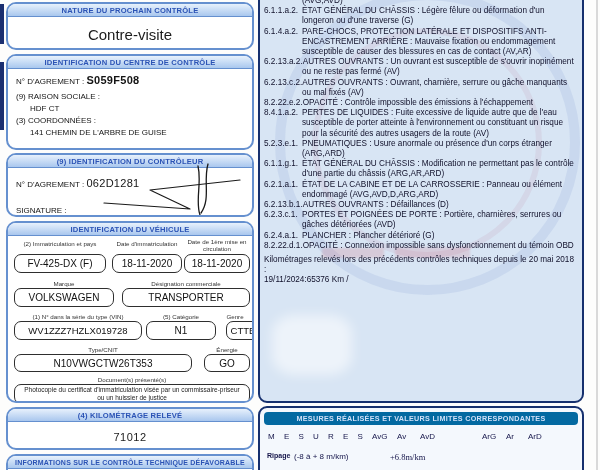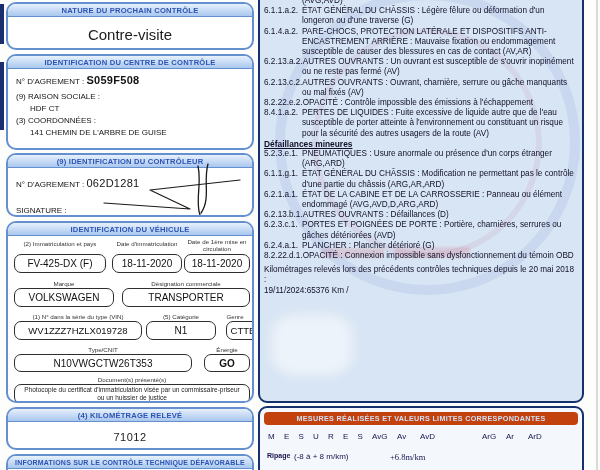--- a/index.html
+++ b/index.html
@@ -53,21 +53,21 @@
   .wm-red1 { left:62px; top:258px; width:62px; height:10px; background:rgba(205,70,85,.17);
     border-radius:2px; filter:blur(1px); }
   .wm-red2 { left:135px; top:257px; width:75px; height:11px; background:rgba(205,70,85,.15);
     border-radius:2px; filter:blur(1px); }
   .wm-white { left:12px; top:325px; width:80px; height:60px; background:rgba(255,255,255,.55);
     filter:blur(6px); border-radius:30%; }
 
   
   .mpanel { position:absolute; left:258px; top:406px; width:326px; height:80px;
     background:#f4f8fd; border:2px solid #16306e; border-radius:9px; }
-  .mhead { position:absolute; left:4px; right:4px; top:4px; height:13px; background:#c2410c;
+  .mhead { position:absolute; left:4px; right:4px; top:4px; height:13px; background:#0369a1;
     border-radius:4px; color:#cfe0f8; font-size:7.2px; font-weight:bold;
     text-align:center; line-height:13px; letter-spacing:.3px; }
   .mcols { position:absolute; top:24px; left:0; right:0; height:12px;
     font-size:8px; color:#15154a;padding-left:28px; }
   .mes-word { position:absolute; left:8px; letter-spacing:3.5px; }
   .mcol { position:absolute; }
   .mrow { position:absolute; top:44px; left:0; right:0; font-size:8px; color:#15154a; }
   .mname { position:absolute; left:7px; font-weight:bold; font-size:7px; }
   .mrange { position:absolute; left:34px; font-size:8px; }
   .mval { position:absolute; left:130px; font-family:Liberation Serif, serif; font-size:8.5px; }
@@ -131,21 +131,21 @@
     <div class="flabel" style="top:90px; left:6px; width:128px;">(1) N° dans la série du type (VIN)</div>
     <div class="flabel" style="top:90px; left:138px; width:70px;">(5) Catégorie internationale</div>
     <div class="flabel" style="top:90px; left:210px; width:34px;">Genre</div>
     <div class="vbox f95" style="top:98px; left:6px; width:128px; height:19px;">WV1ZZZ7HZLX019728</div>
     <div class="vbox f10" style="top:98px; left:138px; width:70px; height:19px;">N1</div>
     <div class="vbox f95" style="top:98px; left:210px; width:34px; height:19px;margin-left:8px;">CTTE</div>
 
     <div class="flabel" style="top:123px; left:6px; width:178px;">Type/CNIT</div>
     <div class="flabel" style="top:123px; left:196px; width:46px;">Énergie</div>
     <div class="vbox f10" style="top:131px; left:6px; width:178px; height:18px;">N10VWGCTW26T353</div>
-    <div class="vbox f10" style="top:131px; left:196px; width:46px; height:18px;font-weight:bold;">GO</div>
+    <div class="vbox f10" style="top:131px; left:196px; width:46px; height:18px;">GO</div>
 
     <div class="flabel" style="top:153px; left:6px; width:236px;">Document(s) présenté(s)</div>
     <div class="vbox docbox" style="top:161px; left:6px; width:236px; height:20px;">Photocopie du certificat d'immatriculation visée par un commissaire-priseur ou un huissier de justice</div>
   </div>
 
   <div class="sec" style="top:407px; height:43px;">
     <div class="sec-head">(4) KILOMÉTRAGE RELEVÉ</div>
     <div class="km-val">71012</div>
   </div>
 
@@ -163,21 +163,20 @@
     <div class="rpanel-inner">
       <div class="partial-top">(AVG,AVD)</div>
 
       <div class="defect"><span class="dcode">6.1.1.a.2.</span><span>ÉTAT GÉNÉRAL DU CHÂSSIS : Légère fêlure ou déformation d'un longeron ou d'une traverse (G)</span></div>
       <div class="defect"><span class="dcode">6.1.4.a.2.</span><span>PARE-CHOCS, PROTECTION LATÉRALE ET DISPOSITIFS ANTI-ENCASTREMENT ARRIÈRE : Mauvaise fixation ou endommagement susceptible de causer des blessures en cas de contact (AV,AR)</span></div>
       <div class="defect"><span class="dcode">6.2.13.a.2.</span><span>AUTRES OUVRANTS : Un ouvrant est susceptible de s'ouvrir inopinément ou ne reste pas fermé (AV)</span></div>
       <div class="defect"><span class="dcode">6.2.13.c.2.</span><span>AUTRES OUVRANTS : Ouvrant, charnière, serrure ou gâche manquants ou mal fixés (AV)</span></div>
       <div class="defect"><span class="dcode">8.2.22.e.2.</span><span>OPACITÉ : Contrôle impossible des émissions à l'échappement</span></div>
       <div class="defect"><span class="dcode">8.4.1.a.2.</span><span>PERTES DE LIQUIDES : Fuite excessive de liquide autre que de l'eau susceptible de porter atteinte à l'environnement ou constituant un risque pour la sécurité des autres usagers de la route (AV)</span></div>
 
-      <div class="minor-head">Défaillances mineures</div>
 
       <div class="defect"><span class="dcode">5.2.3.e.1.</span><span>PNEUMATIQUES : Usure anormale ou présence d'un corps étranger (ARG,ARD)</span></div>
       <div class="defect"><span class="dcode">6.1.1.g.1.</span><span>ÉTAT GÉNÉRAL DU CHÂSSIS : Modification ne permettant pas le contrôle d'une partie du châssis (ARG,AR,ARD)</span></div>
       <div class="defect"><span class="dcode">6.2.1.a.1.</span><span>ÉTAT DE LA CABINE ET DE LA CARROSSERIE : Panneau ou élément endommagé (AVG,AVD,D,ARG,ARD)</span></div>
       <div class="defect"><span class="dcode">6.2.13.b.1.</span><span>AUTRES OUVRANTS : Défaillances (D)</span></div>
       <div class="defect"><span class="dcode">6.2.3.c.1.</span><span>PORTES ET POIGNÉES DE PORTE : Portière, charnières, serrures ou gâches détériorées (AVD)</span></div>
       <div class="defect"><span class="dcode">6.2.4.a.1.</span><span>PLANCHER : Plancher détérioré (G)</span></div>
       <div class="defect"><span class="dcode">8.2.22.d.1.</span><span>OPACITÉ : Connexion impossible sans dysfonctionnement du témoin OBD</span></div>
 
       <div class="km-note">

